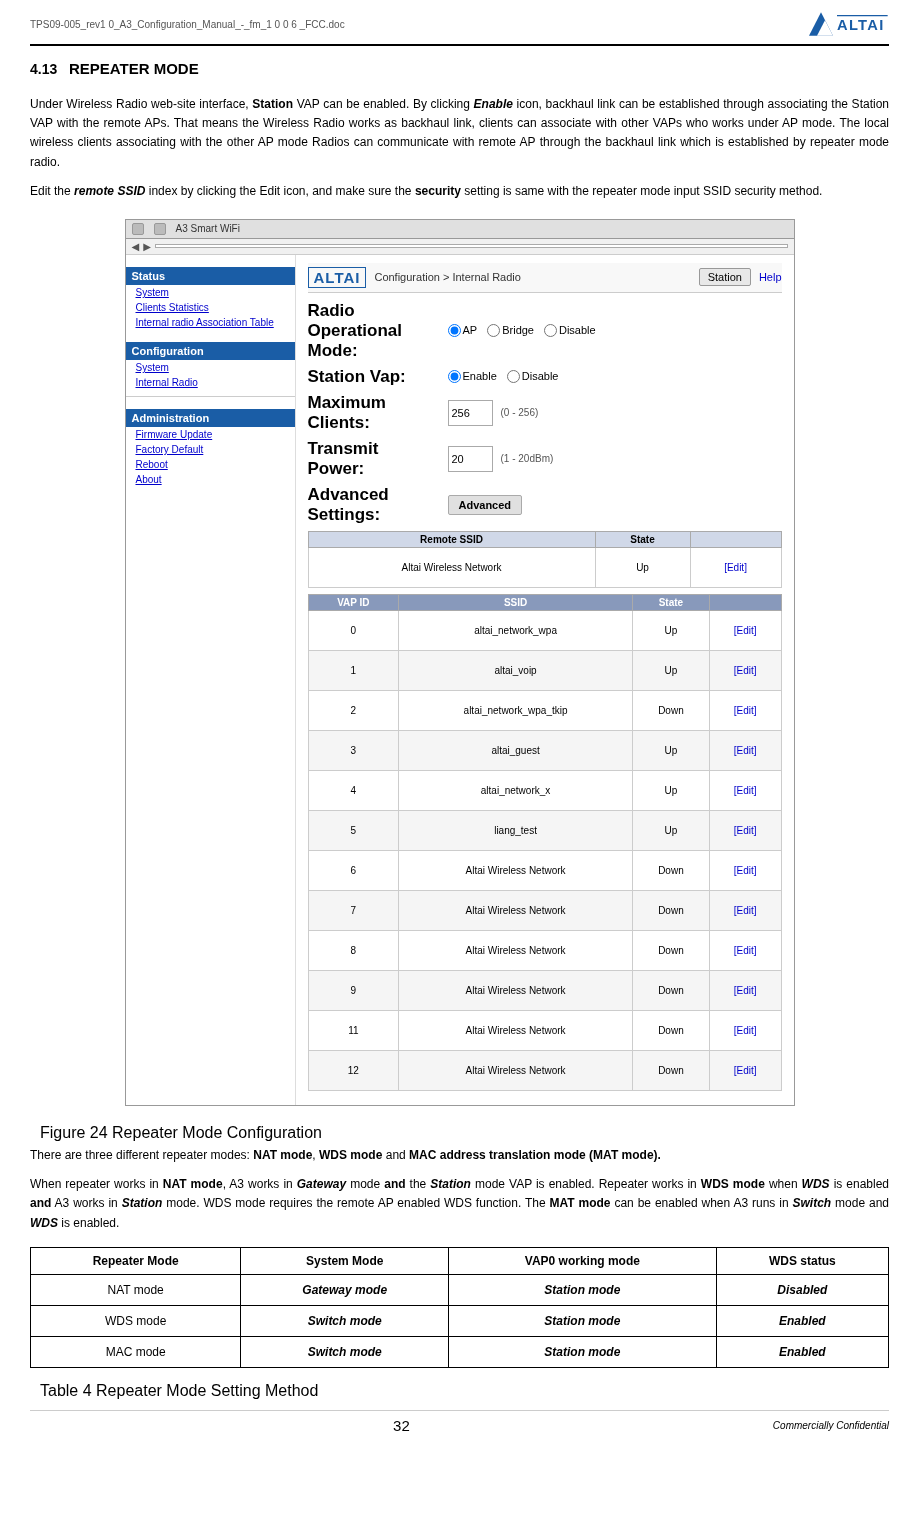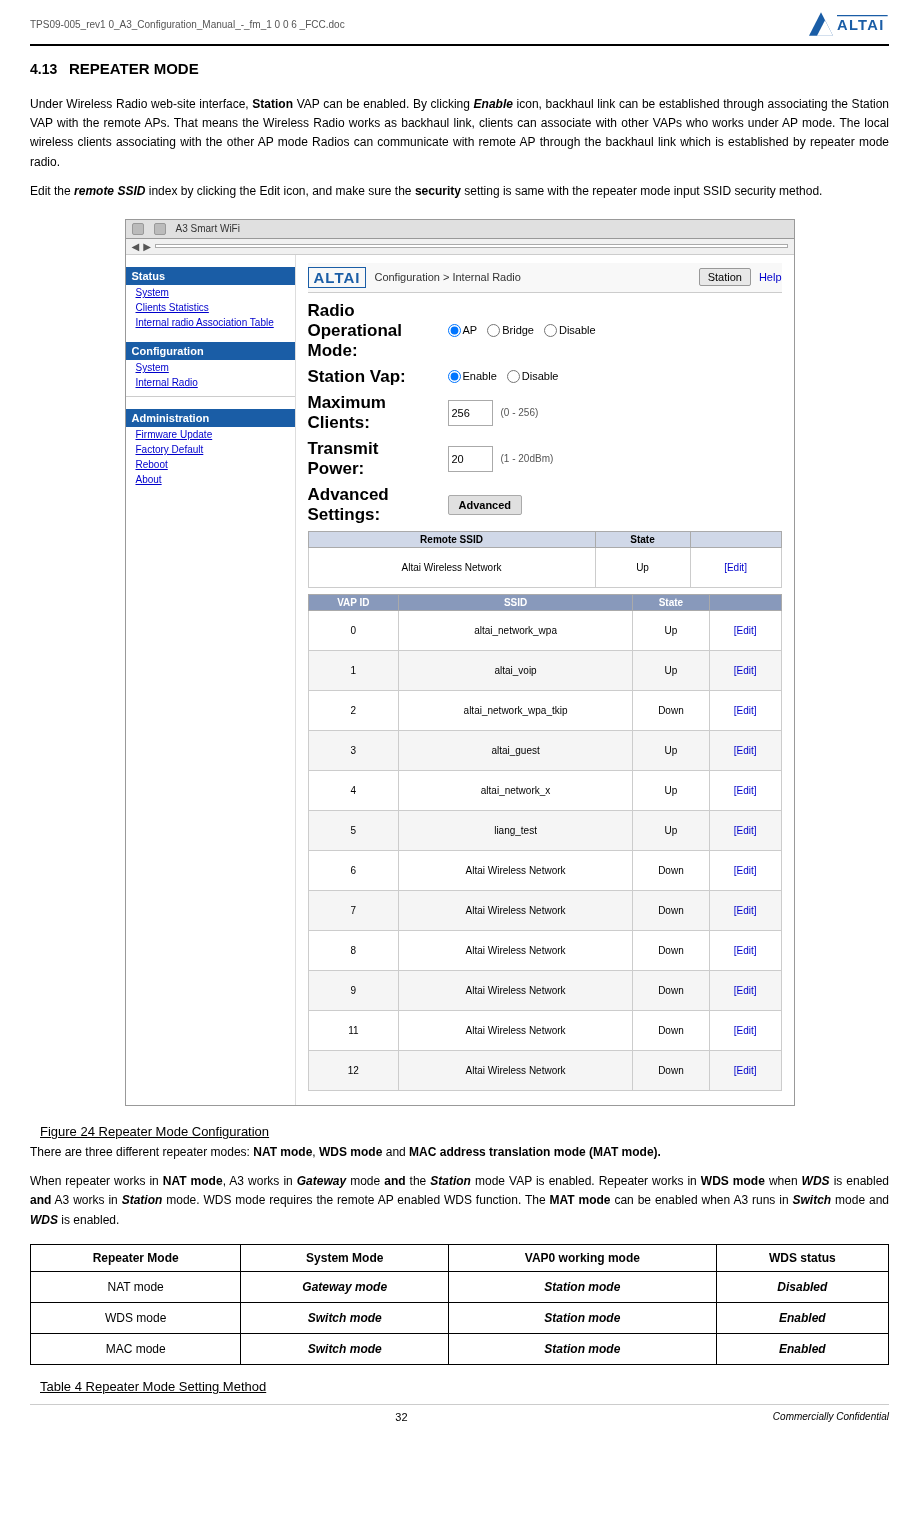--- a/index.html
+++ b/index.html
@@ -252,26 +252,25 @@
     }
 
     .edit-link {
       color: #0000cc;
       cursor: pointer;
       text-align: center;
     }
 
     
     .figure-caption {
-      font-size: 13px;
+      font-size: 16px;
       margin-top: 4px;
       margin-bottom: 4px;
       text-align: left;
       padding-left: 10px;
-      text-decoration: underline;
     }
 
     
     .repeater-table-outer {
       width: 100%;
       border-collapse: collapse;
       margin: 14px 0;
     }
     .repeater-table-outer th {
       border: 1px solid #000;
@@ -291,21 +290,21 @@
     
     .footer {
       display: flex;
       justify-content: space-between;
       align-items: center;
       border-top: 1px solid #ccc;
       margin-top: 10px;
       padding-top: 6px;
     }
     .footer-left { font-size: 10px; }
-    .footer-center { font-size: 11px; }
+    .footer-center { font-size: 15px; }
     .footer-right { font-size: 10px; font-style: italic; }
 
     
     .section-num { font-weight: bold; }
 
     
     .divider {
       border: none;
       border-top: 1px solid #ccc;
       margin: 6px 0;

